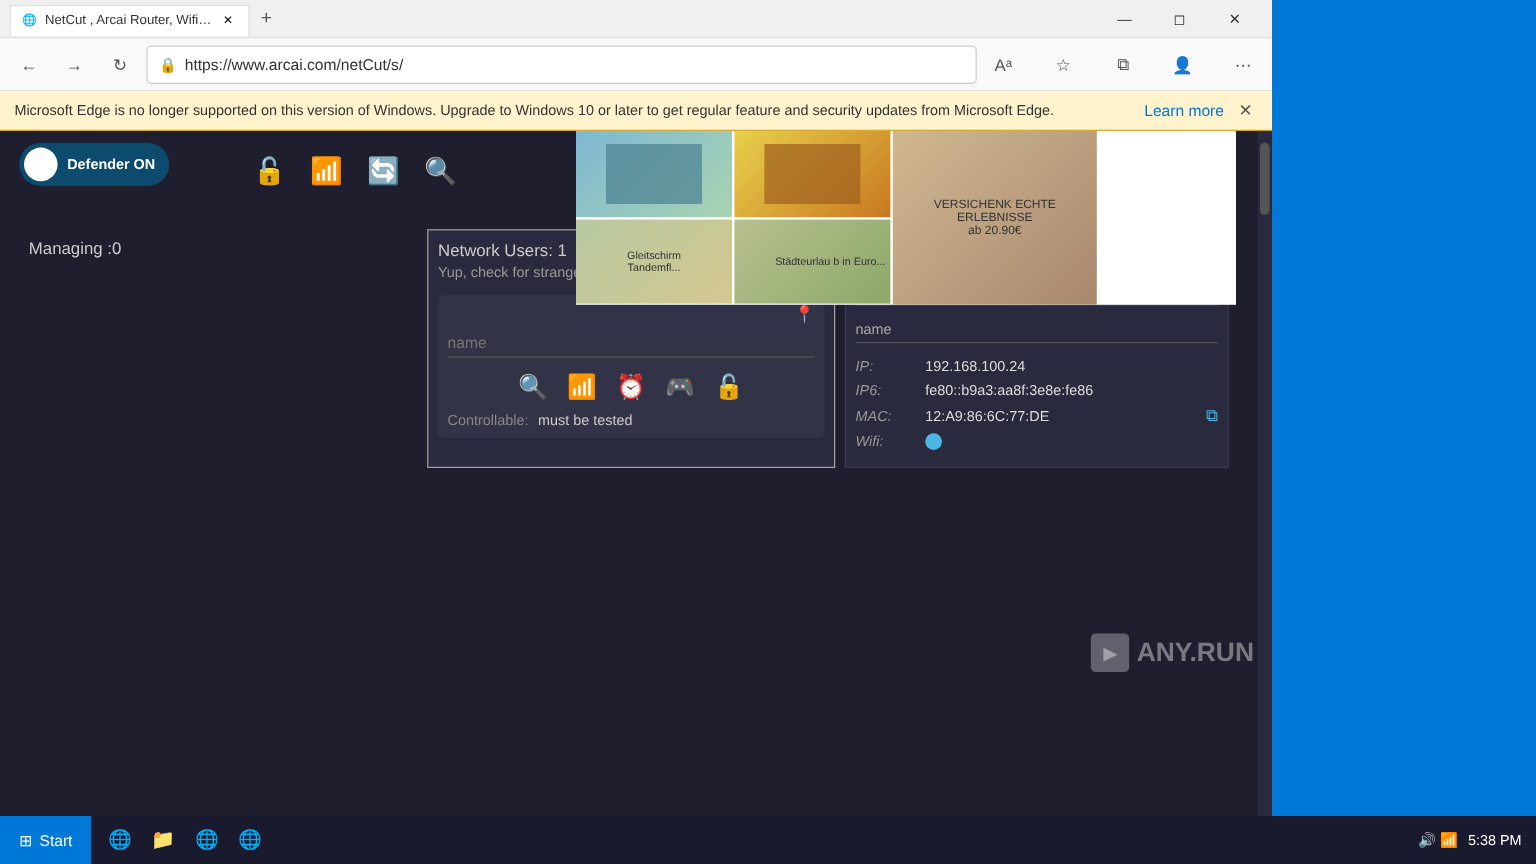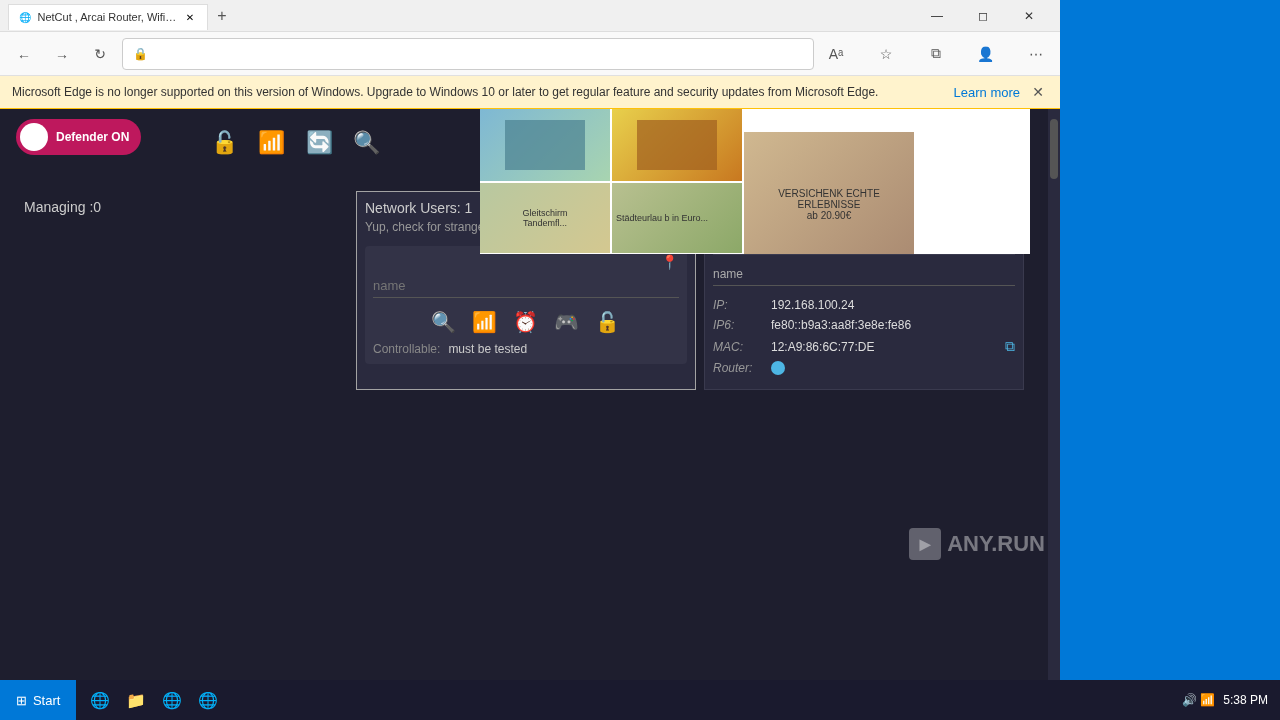--- a/index.html
+++ b/index.html
@@ -82,21 +82,21 @@
       border: 1px solid #ddd; box-shadow: 0 2px 8px rgba(0,0,0,0.2); z-index: 20;
     }
     .ad-popup-img { width: 100%; height: 90px; background: #c0c0c0; overflow: hidden; }
     .ad-popup-body { padding: 8px 10px; }
     .ad-popup-brand { font-size: 10px; color: #888; }
     .ad-popup-title { font-size: 14px; font-weight: bold; color: #333; }
     .ad-popup-desc { font-size: 11px; color: #555; margin-top: 4px; }
 
     
     .defender-toggle {
-      display: inline-flex; align-items: center; background: #be185d; border-radius: 20px;
+      display: inline-flex; align-items: center; background: #0c4a6e; border-radius: 20px;
       padding: 4px 12px 4px 4px; gap: 8px; cursor: pointer; margin-bottom: 20px;
     }
     .toggle-circle { width: 28px; height: 28px; background: white; border-radius: 50%; }
     .toggle-label { color: white; font-size: 12px; font-weight: bold; }
 
     
     .icon-toolbar { display: flex; gap: 20px; margin-bottom: 8px; margin-left: 40px; }
     .tool-icon { color: #4db6e4; font-size: 22px; cursor: pointer; }
 
     
@@ -184,20 +184,21 @@
       <button class="win-btn close-win">✕</button>
     </div>
   </div>
 
   <div class="address-bar">
     <button class="nav-btn">←</button>
     <button class="nav-btn">→</button>
     <button class="nav-btn">↻</button>
     <div class="url-box">
       <span class="url-lock">🔒</span>
+      <span class="url-text">https://www.arcai.com/netCut/s/</span>
     </div>
     <div class="toolbar-icons">
       <button class="toolbar-icon-btn">Aᵃ</button>
       <button class="toolbar-icon-btn">☆</button>
       <button class="toolbar-icon-btn">⧉</button>
       <button class="toolbar-icon-btn">👤</button>
       <button class="toolbar-icon-btn">⋯</button>
     </div>
   </div>
 
@@ -216,25 +217,25 @@
             <div style="width:80px; height:50px; background:#4a8090; opacity:0.7;"></div>
           </div>
           <div style="width:130px; height:70px; background: linear-gradient(135deg,#b8c8a0,#d4c890); display:flex; align-items:center; font-size:9px; color:#333; text-align:center; padding:20px;">
             <span>Gleitschirm Tandemfl...</span>
           </div>
         </div>
         <div style="display:flex; flex-direction:column; gap:2px;">
           <div style="width:130px; height:72px; background: linear-gradient(135deg,#e8d04c,#c87820); display:flex; align-items:center; justify-content:center;">
             <div style="width:80px; height:50px; background:#a06020; opacity:0.7;"></div>
           </div>
-          <div style="width:130px; height:70px; background: linear-gradient(135deg,#b8c090,#8ca868); display:flex; align-items:center; justify-content:flex-start; font-size:9px; color:#333; text-align:center; padding:4px;">
+          <div style="width:130px; height:70px; background: linear-gradient(135deg,#b8c090,#8ca868); display:flex; align-items:center; justify-content:flex-end; font-size:9px; color:#333; text-align:center; padding:4px;">
             <span>Städteurlau b in Euro...</span>
           </div>
         </div>
-        <div style="width:170px; height:145px; background: linear-gradient(135deg,#d0b890,#a88870); display:flex; align-items:center; justify-content:center;margin-top:23px;">
+        <div style="width:170px; height:145px; background: linear-gradient(135deg,#d0b890,#a88870); display:flex; align-items:center; justify-content:center;">
           <div style="font-size:10px; color:#333; text-align:center; padding:8px;">VERSICHENK ECHTE<br>ERLEBNISSE<br>ab 20.90€</div>
         </div>
       </div>
     </div>
 
 
     <div style="padding: 16px; padding-top: 10px;">
 
       <div style="display:flex; align-items:center; gap: 30px; margin-bottom:16px;">
         <div class="defender-toggle">
@@ -299,21 +300,21 @@
             <div class="info-row">
               <span class="info-key">IP6:</span>
               <span class="info-val">fe80::b9a3:aa8f:3e8e:fe86</span>
             </div>
             <div class="info-row">
               <span class="info-key">MAC:</span>
               <span class="info-val">12:A9:86:6C:77:DE</span>
               <span class="copy-icon">⧉</span>
             </div>
             <div class="info-row brand-row">
-              <span class="info-key">Router:</span>
+              <span class="info-key">Wifi:</span>
               <div class="brand-dot"></div>
             </div>
           </div>
         </div>
 
       </div>
     </div>
 
     <div class="scrollbar">
       <div class="scrollbar-thumb"></div>

